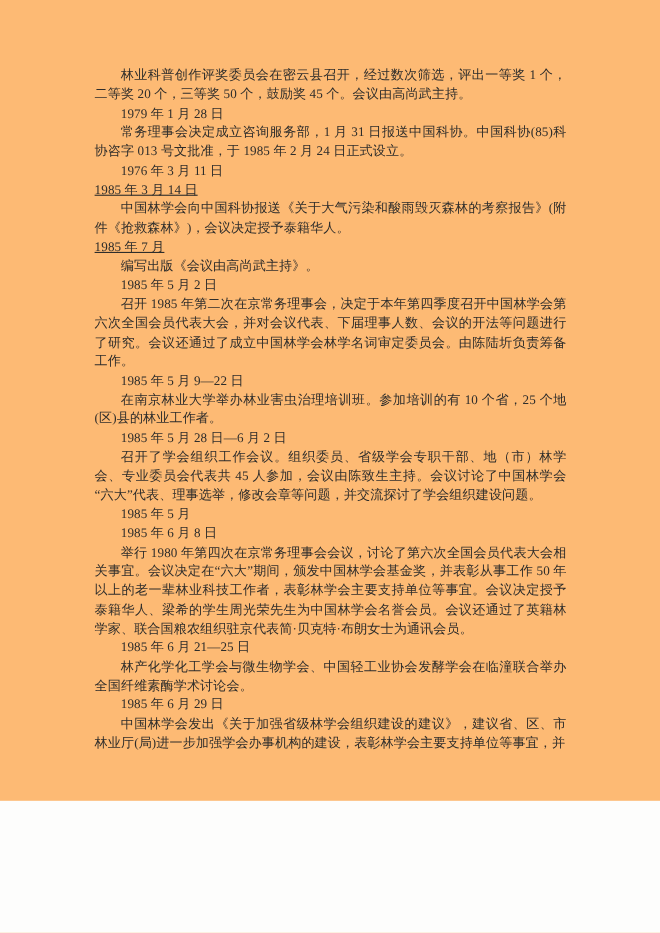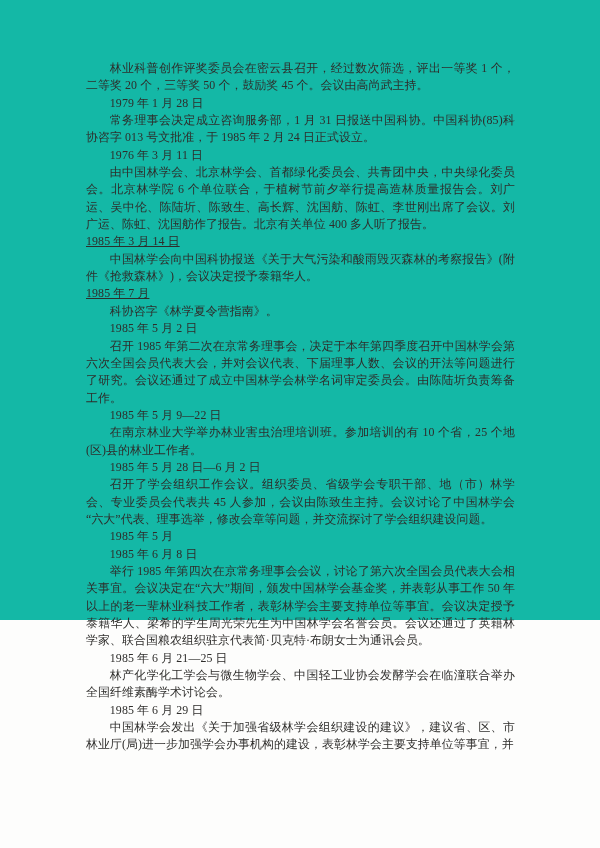--- a/index.html
+++ b/index.html
@@ -11,22 +11,22 @@
     height: 848px;
     background: #fdfdfc;
     position: relative;
     font-family: "Liberation Serif", "DejaVu Serif", serif;
     color: #2e2d2b;
     overflow: hidden;
   }
   .page {
     position: absolute;
     left: 0; top: 0;
-    width: 600px; height: 620px;
-    background: #14b8a6;
+    width: 600px; height: 728px;
+    background: #fdba74;
   }
   .text-block {
     position: absolute;
     left: 86px;
     top: 60px;
     width: 429px;
     font-size: 11.9px;
     line-height: 17.35px;
     text-align: justify;
     text-justify: inter-character;
@@ -51,32 +51,31 @@
 </style>
 </head>
 <body>
 
 <div class="page">
   <div class="text-block">
     <p class="indent">林业科普创作评奖委员会在密云县召开，经过数次筛选，评出一等奖 1 个，二等奖 20 个，三等奖 50 个，鼓励奖 45 个。会议由高尚武主持。</p>
     <p class="indent">1979 年 1 月 28 日</p>
     <p class="indent">常务理事会决定成立咨询服务部，1 月 31 日报送中国科协。中国科协(85)科协咨字 013 号文批准，于 1985 年 2 月 24 日正式设立。</p>
     <p class="indent">1976 年 3 月 11 日</p>
-    <p class="indent">由中国林学会、北京林学会、首都绿化委员会、共青团中央，中央绿化委员会。北京林学院 6 个单位联合，于植树节前夕举行提高造林质量报告会。刘广运、吴中伦、陈陆圻、陈致生、高长辉、沈国舫、陈虹、李世刚出席了会议。刘广运、陈虹、沈国舫作了报告。北京有关单位 400 多人听了报告。</p>
     <p class="flush">1985 年 3 月 14 日</p>
     <p class="indent">中国林学会向中国科协报送《关于大气污染和酸雨毁灭森林的考察报告》(附件《抢救森林》)，会议决定授予泰籍华人。</p>
     <p class="flush">1985 年 7 月</p>
-    <p class="indent">科协咨字《林学夏令营指南》。</p>
+    <p class="indent">编写出版《会议由高尚武主持》。</p>
     <p class="indent">1985 年 5 月 2 日</p>
     <p class="indent">召开 1985 年第二次在京常务理事会，决定于本年第四季度召开中国林学会第六次全国会员代表大会，并对会议代表、下届理事人数、会议的开法等问题进行了研究。会议还通过了成立中国林学会林学名词审定委员会。由陈陆圻负责筹备工作。</p>
     <p class="indent">1985 年 5 月 9—22 日</p>
     <p class="indent">在南京林业大学举办林业害虫治理培训班。参加培训的有 10 个省，25 个地(区)县的林业工作者。</p>
     <p class="indent">1985 年 5 月 28 日—6 月 2 日</p>
     <p class="indent">召开了学会组织工作会议。组织委员、省级学会专职干部、地（市）林学会、专业委员会代表共 45 人参加，会议由陈致生主持。会议讨论了中国林学会“六大”代表、理事选举，修改会章等问题，并交流探讨了学会组织建设问题。</p>
     <p class="indent">1985 年 5 月</p>
     <p class="indent">1985 年 6 月 8 日</p>
-    <p class="indent">举行 1985 年第四次在京常务理事会会议，讨论了第六次全国会员代表大会相关事宜。会议决定在“六大”期间，颁发中国林学会基金奖，并表彰从事工作 50 年以上的老一辈林业科技工作者，表彰林学会主要支持单位等事宜。会议决定授予泰籍华人、梁希的学生周光荣先生为中国林学会名誉会员。会议还通过了英籍林学家、联合国粮农组织驻京代表简·贝克特·布朗女士为通讯会员。</p>
+    <p class="indent">举行 1980 年第四次在京常务理事会会议，讨论了第六次全国会员代表大会相关事宜。会议决定在“六大”期间，颁发中国林学会基金奖，并表彰从事工作 50 年以上的老一辈林业科技工作者，表彰林学会主要支持单位等事宜。会议决定授予泰籍华人、梁希的学生周光荣先生为中国林学会名誉会员。会议还通过了英籍林学家、联合国粮农组织驻京代表简·贝克特·布朗女士为通讯会员。</p>
     <p class="indent">1985 年 6 月 21—25 日</p>
     <p class="indent">林产化学化工学会与微生物学会、中国轻工业协会发酵学会在临潼联合举办全国纤维素酶学术讨论会。</p>
     <p class="indent">1985 年 6 月 29 日</p>
     <p class="indent">中国林学会发出《关于加强省级林学会组织建设的建议》，建议省、区、市林业厅(局)进一步加强学会办事机构的建设，表彰林学会主要支持单位等事宜，并</p>
   </div>
 </div>
 
 </body></html>

